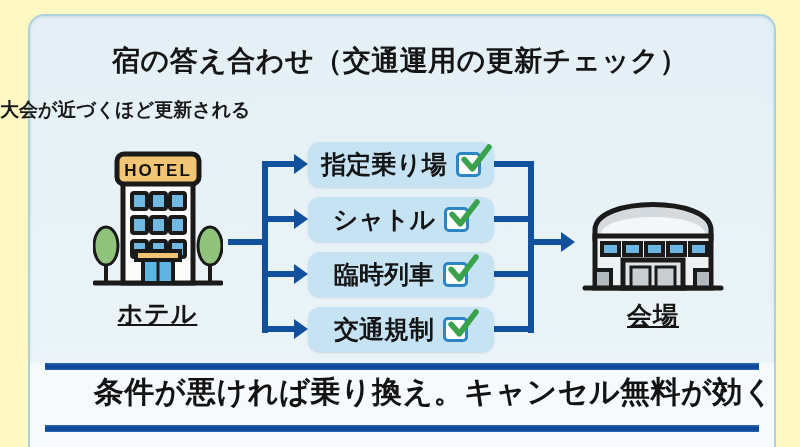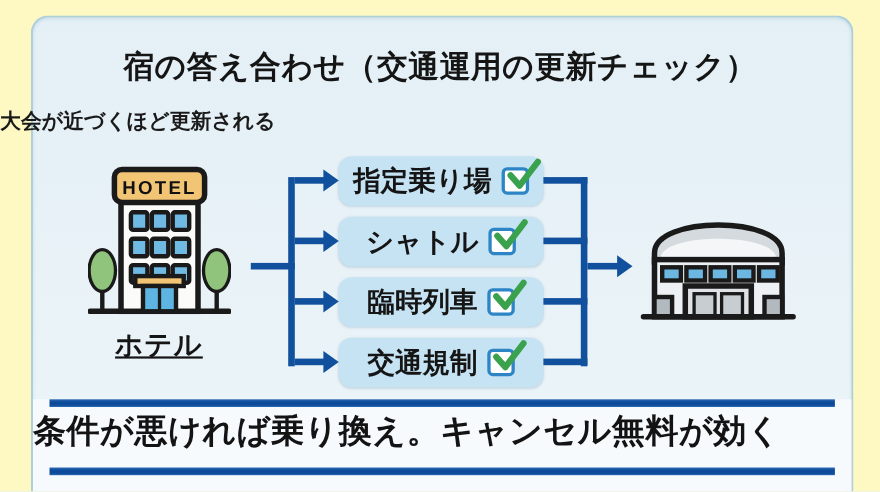--- a/index.html
+++ b/index.html
@@ -57,35 +57,35 @@
   .band {
     position:absolute; left:30px; top:363px; width:744px; height:84px;
     background:#f6fafc;
   }
   .band .rule { position:absolute; left:15px; right:15px; height:7px;
     background:linear-gradient(180deg,#2f6cb5,#0d4a99 35%,#0d4a99 75%,#2f6cb5); }
   .rule-top { top:0; }
   .rule-bottom { top:62px; }
   .band-text {
     position:absolute; left:0; top:9px; width:100%;
-    text-align:left; font-size:30px; font-weight:800; color:#131313;
+    text-align:right; font-size:30px; font-weight:800; color:#131313;
     letter-spacing:0.5px;
   }
 </style>
 </head>
 <body>
 
 <div class="page">
 
   <div class="card"></div>
 
   <div class="title">宿の答え合わせ（交通運用の更新チェック）</div>
   <div class="subtitle">大会が近づくほど更新される</div>
 
-  <div class="node" style="left:72px; top:150px; width:145px;">
+  <div class="node" style="left:85px; top:150px; width:145px;">
     <svg width="130" height="142" viewBox="0 0 130 142">
       <line x1="2" y1="133" x2="128" y2="133" stroke="#1a1a1a" stroke-width="5" stroke-linecap="round"></line>
       <rect x="30" y="26" width="70" height="107" fill="#fbfbf9" stroke="#1a1a1a" stroke-width="5"></rect>
       <rect x="24" y="4" width="82" height="30" rx="7" fill="#f2c575" stroke="#1a1a1a" stroke-width="5"></rect>
       <text x="65" y="26" text-anchor="middle" font-family="Liberation Sans, DejaVu Sans, sans-serif" font-size="17" font-weight="bold" letter-spacing="2" fill="#111">HOTEL</text>
       <g fill="#6fb9e2" stroke="#1a1a1a" stroke-width="4">
         <rect x="39" y="43" width="15" height="16" rx="2"></rect>
         <rect x="58" y="43" width="15" height="16" rx="2"></rect>
         <rect x="77" y="43" width="15" height="16" rx="2"></rect>
         <rect x="39" y="67" width="15" height="16" rx="2"></rect>
@@ -120,20 +120,21 @@
         <rect x="87" y="59" width="17" height="12"></rect>
         <rect x="109" y="59" width="17" height="12"></rect>
       </g>
       <rect x="14" y="86" width="16" height="18" fill="#b2bac0" stroke="#1a1a1a" stroke-width="4"></rect>
       <rect x="114" y="86" width="16" height="18" fill="#b2bac0" stroke="#1a1a1a" stroke-width="4"></rect>
       <rect x="42" y="76" width="60" height="28" fill="#dfe3e6" stroke="#1a1a1a" stroke-width="5"></rect>
       <rect x="50" y="83" width="19" height="21" fill="#c8cdd1" stroke="#1a1a1a" stroke-width="3"></rect>
       <rect x="75" y="83" width="19" height="21" fill="#c8cdd1" stroke="#1a1a1a" stroke-width="3"></rect>
       <line x1="4" y1="104" x2="140" y2="104" stroke="#1a1a1a" stroke-width="5" stroke-linecap="round"></line>
     </svg>
+    <div class="node-label">会場</div>
   </div>
 
   <div class="pill" style="top:142px;">
     <span class="pill-label">指定乗り場</span>
     <span class="checkbox">
         <svg viewBox="0 0 32 32">
           <path d="M5 15 L13 24 L29 3" fill="none" stroke="#3aa24c" stroke-width="5.5" stroke-linecap="round" stroke-linejoin="round"></path>
         </svg>
       </span>
   </div>

